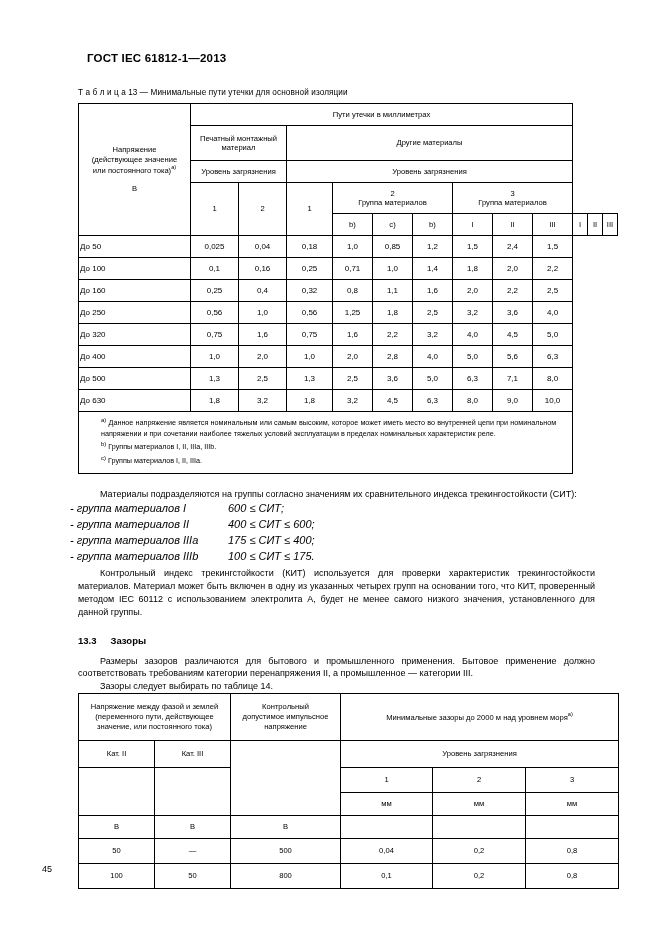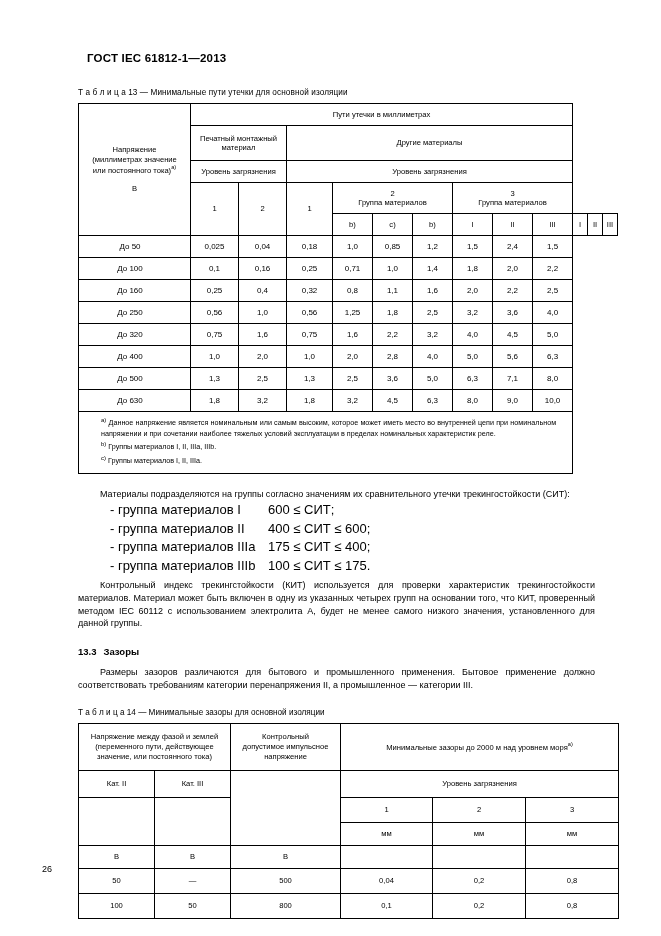--- a/index.html
+++ b/index.html
@@ -50,21 +50,21 @@
     font-size: 7.6px;
     text-align: center;
     vertical-align: middle;
     padding: 2px 1px;
     line-height: 1.25;
   }
   td.hrow {
     height: 17px;
   }
   .t13 td.lead {
-    text-align: center;
+    text-align: left;
     padding-right: 10px;
     font-size: 8px;
   }
   .t13 td.datarow {
     height: 17px;
     font-size: 8px;
   }
   .volt-head {
     font-size: 7.6px;
     line-height: 1.3;
@@ -91,39 +91,40 @@
     line-height: 1.42;
     margin-left: 36px;
     margin-right: 36px;
     text-align: justify;
   }
   .para {
     margin-top: 14px;
     text-indent: 22px;
   }
   .list {
-    margin-left: 68px;
-    font-size: 13px;
+    margin-left: 28px;
+    font-size: 11px;
     line-height: 1.45;
+    font-style: italic;
   }
   .list .row {
     display: flex;
   }
   .list .row .nm {
     width: 158px;
   }
   .sec-title {
     font-size: 9.5px;
     font-weight: bold;
     margin-left: 36px;
     margin-top: 16px;
     margin-bottom: 4px;
   }
   .sec-title .num {
-    margin-right: 7px;
+    margin-right: 14px;
   }
   .tbl-caption2 {
     font-size: 8.2px;
     margin-left: 36px;
     margin-top: 16px;
     margin-bottom: 6px;
   }
   table.t14 {
     border-collapse: collapse;
     margin-left: 36px;
@@ -164,21 +165,21 @@
         <col style="width:40px">
         <col style="width:40px">
       <col style="width:40px">
         <col style="width:40px">
         <col style="width:40px">
     </colgroup>
     <tbody>
       <tr>
         <td rowspan="5" class="volt-head">
           <span>Напряжение</span><br>
-          <span>(миллиметрах значение</span><br>
+          <span>(действующее значение</span><br>
           <span>или постоянного тока)</span><span class="sup">а)</span><br><br>
           <span>В</span>
         </td>
         <td colspan="9" class="hrow">Пути утечки в миллиметрах</td>
       </tr>
       <tr>
         <td colspan="2" style="height:30px">
           Печатный монтажный<br>материал
         </td>
         <td colspan="7">Другие материалы</td>
@@ -314,21 +315,21 @@
           <div class="notes">
             <p><span class="mark">a)</span><span> Данное напряжение является номинальным или самым высоким, которое может иметь место во внутренней цепи при номинальном напряжении и при сочетании наиболее тяжелых условий эксплуатации в пределах номинальных характеристик реле.</span></p>
             <p><span class="mark">b)</span><span> Группы материалов I, II, IIIa, IIIb.</span></p>
             <p><span class="mark">c)</span><span> Группы материалов I, II, IIIa.</span></p>
           </div>
         </td>
       </tr>
     </tbody>
   </table>
 
-  <div class="body-text para">Материалы подразделяются на группы согласно значениям их сравнительного утечки трекингостойкости (СИТ):</div>
+  <div class="body-text para">Материалы подразделяются на группы согласно значениям их сравнительного индекса трекингостойкости (СИТ):</div>
 
   <div class="list">
     <div class="row">
       <span class="nm">- группа материалов I</span>
       <span>600 ≤ СИТ;</span>
     </div>
     <div class="row">
       <span class="nm">- группа материалов II</span>
       <span>400 ≤ СИТ ≤ 600;</span>
     </div>
@@ -342,22 +343,22 @@
     </div>
   </div>
 
   <div class="body-text para" style="margin-top:3px">Контрольный индекс трекингстойкости (КИТ) используется для проверки характеристик трекингостойкости материалов. Материал может быть включен в одну из указанных четырех групп на основании того, что КИТ, проверенный методом IEC 60112 с использованием электролита А, будет не менее самого низкого значения, установленного для данной группы.</div>
 
   <div class="sec-title">
     <span class="num">13.3</span><span>Зазоры</span>
   </div>
 
   <div class="body-text para" style="margin-top:9px">Размеры зазоров различаются для бытового и промышленного применения. Бытовое применение должно соответствовать требованиям категории перенапряжения II, а промышленное — категории III.</div>
-
-  <div class="tbl-caption2">Т а б л и ц а  14 — Минимальные зазоры для основной изоляции</div>
+  <div class="body-text para" style="margin-top:0">Зазоры следует выбирать по таблице 14.</div>
+
 
   <table class="t14">
     <colgroup>
       <col style="width:76px">
         <col style="width:76px">
       <col style="width:110px">
       <col style="width:92px">
         <col style="width:93px">
         <col style="width:93px">
     </colgroup>
@@ -416,15 +417,15 @@
         <td style="height:18px">100</td>
         <td>50</td>
         <td>800</td>
         <td>0,1</td>
         <td>0,2</td>
         <td>0,8</td>
       </tr>
     </tbody>
   </table>
 
-  <div class="pagenum">26</div>
+  <div class="pagenum">45</div>
 
 </div>
 
 </body></html>

